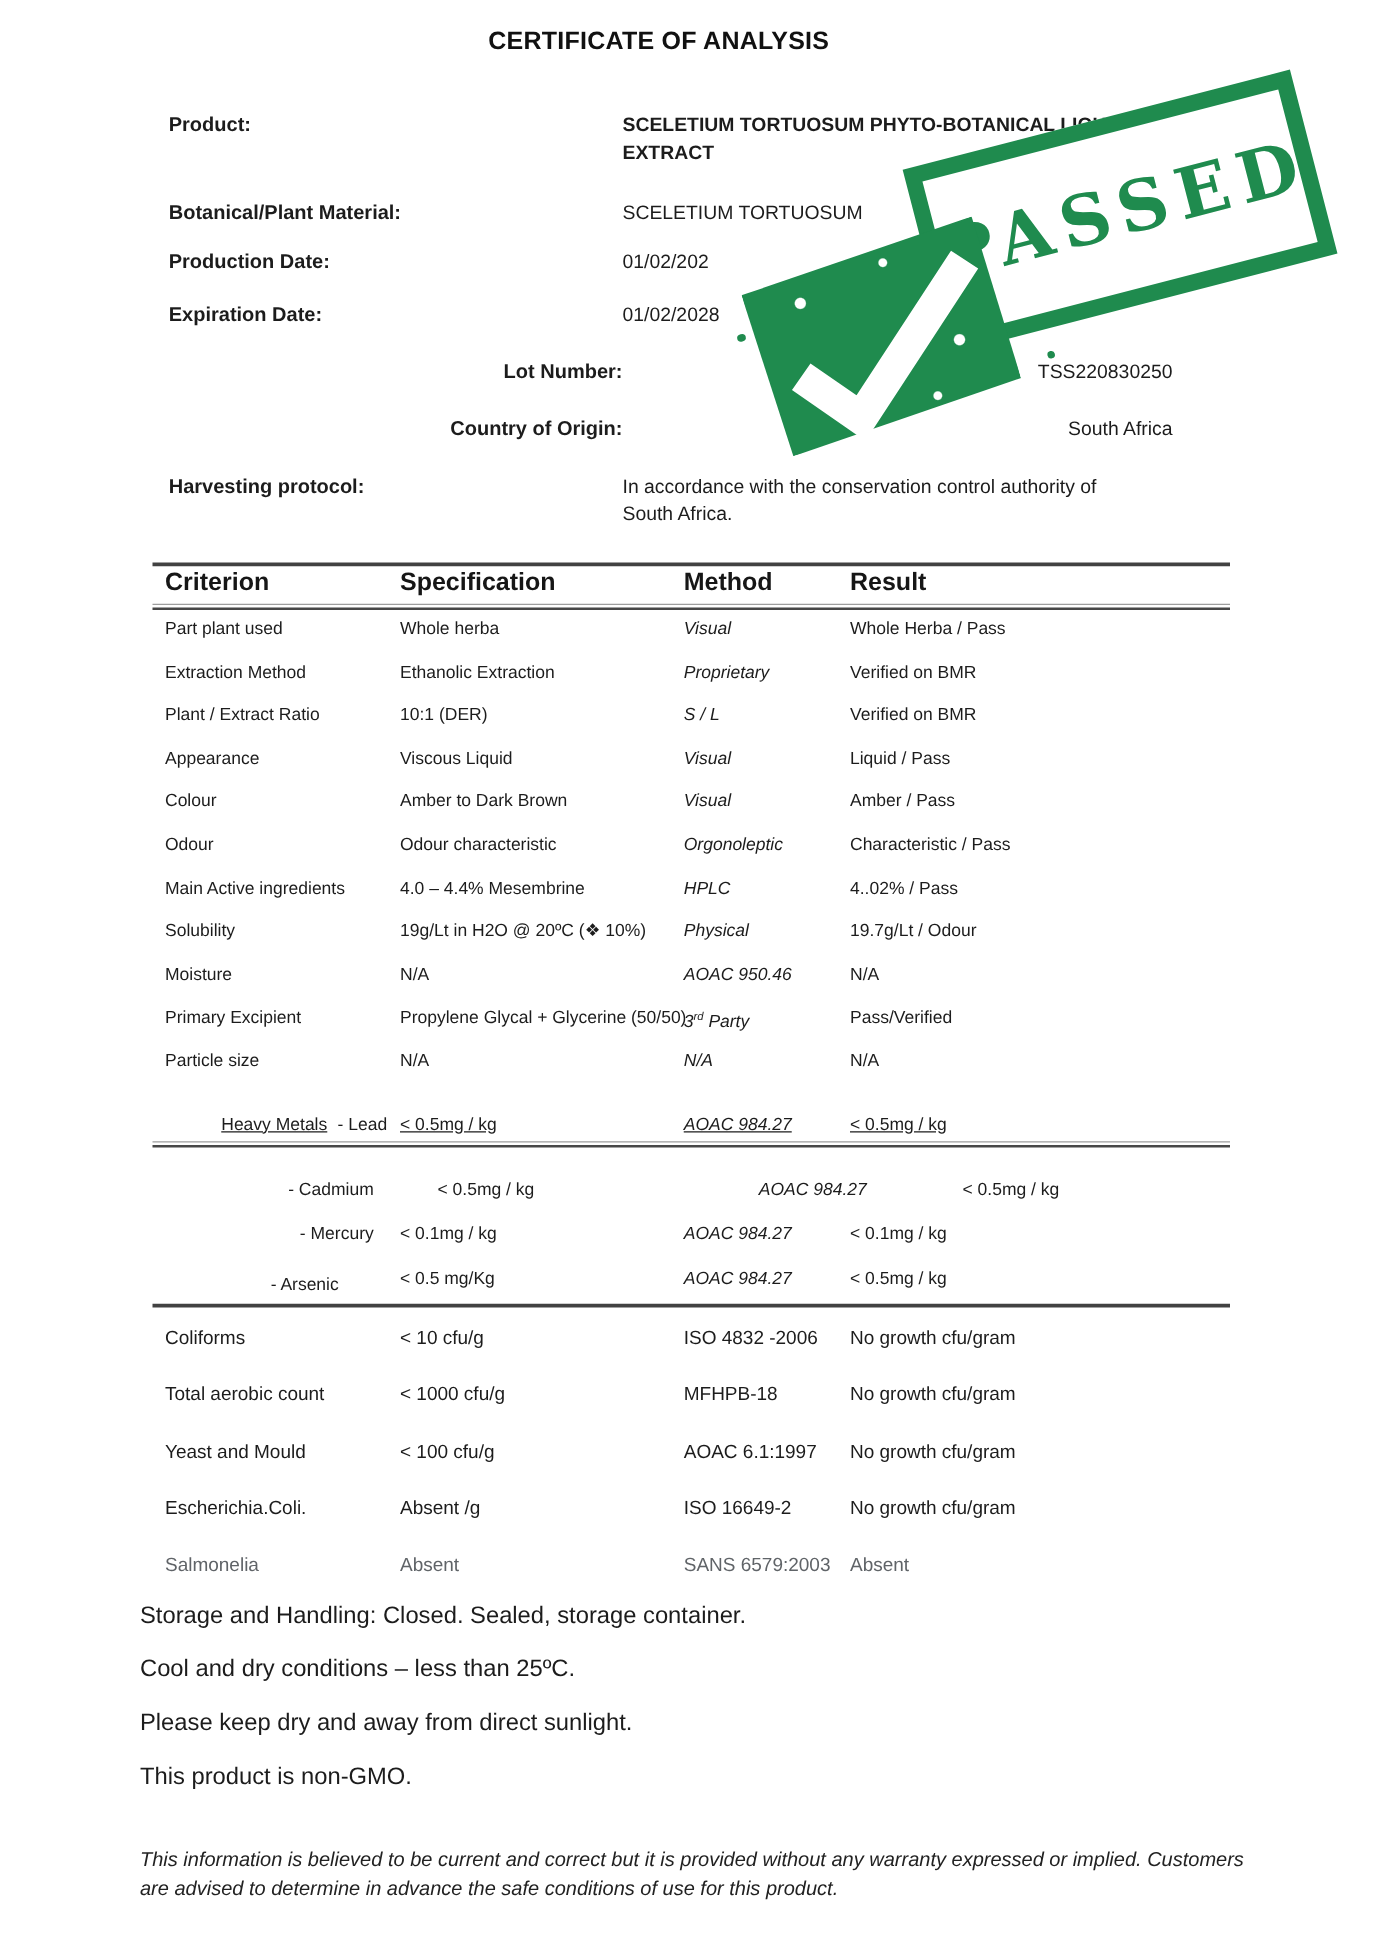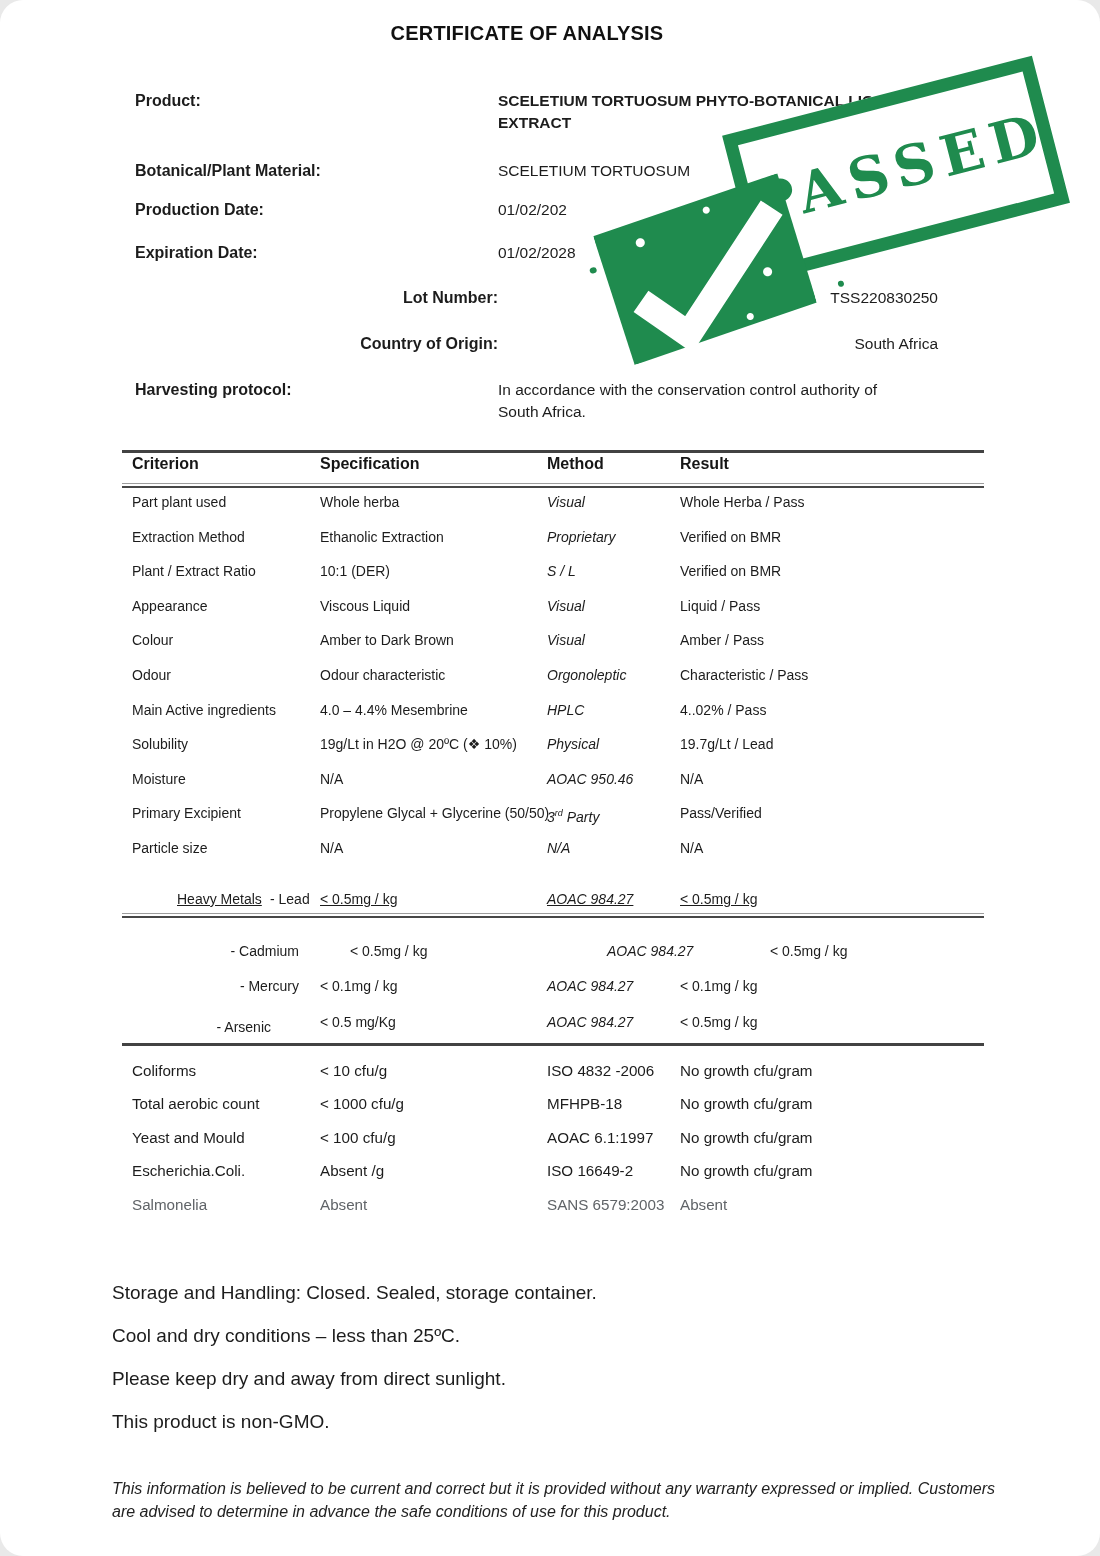--- a/index.html
+++ b/index.html
@@ -1,38 +1,38 @@
 <!DOCTYPE html>
 <html><head>
 <meta charset="utf-8">
 <style>
   html,body{margin:0;padding:0;background:#e9e9e9;}
   .page{position:relative;width:1100px;height:1556px;background:#ffffff;margin:0 auto;
-        font-family:"Liberation Sans","DejaVu Sans",sans-serif;color:#1c1c1c;overflow:hidden;border-radius:23px;}
+        font-family:"Liberation Sans","DejaVu Sans",sans-serif;color:#1c1c1c;overflow:hidden;}
 
   
   .title{position:absolute;top:22px;left:0;right:46px;text-align:center;
          font-size:20px;font-weight:bold;color:#111;letter-spacing:.2px;}
 
   
   .info{position:absolute;top:90px;left:135px;width:860px;}
   .info-row{display:flex;line-height:22px;}
   .info-label{width:363px;font-weight:bold;font-size:16px;flex:0 0 auto;}
   .info-value{width:440px;font-size:15.5px;}
   .info-value.b{font-weight:bold;}
   .info-value.narrow{width:400px;}
   .mb26{margin-bottom:26px;}.mb25{margin-bottom:17px;}.mb21{margin-bottom:21px;}
   .mb23{margin-bottom:23px;}.mb24{margin-bottom:24px;text-align:right;}
 
   
   .coa-table{position:absolute;top:450px;left:122px;width:862px;font-size:14px;}
   .rule{height:3px;background:#424242;}
   .rule-d{height:5px;border-top:1.5px solid #9d9d9d;border-bottom:2.5px solid #474747;box-sizing:border-box;}
   .thead{display:grid;grid-template-columns:193px 230px 133px 306px;height:28px;padding-top:2px;
-         font-weight:bold;font-size:16px;color:#161616;}
+         font-weight:bold;font-size:20px;color:#161616;}
   .trow{display:grid;grid-template-columns:193px 230px 133px 306px;height:34.6px;line-height:18px;
         align-items:start;}
   .c{overflow:visible;white-space:nowrap;}
   .c1{padding-left:10px;position:relative;}
   .c2{padding-left:5px;}
   .c3{padding-left:2px;}
   .c4{padding-left:2px;}
   .it{font-style:italic;}
   .tbody{padding-top:5px;}
   sup{font-size:9px;}
@@ -42,21 +42,21 @@
   .hm-g{margin-left:45px;}
   .hm-i{position:absolute;left:148px;top:0;}
   .r-cad{margin-top:24px;height:35px;gap:30px;}
   .r-mer{height:36px;}
   .r-ars{height:30px;}
   .r-cad .c1,.r-mer .c1{text-align:right;padding-right:16px;}
   .r-ars .c1{text-align:right;padding-right:44px;transform:translateY(5px);}
 
   
   .micro{font-size:15.2px;}
-  .r-mic{height:33.5px;margin-top:0;}
+  .r-mic{height:33.5px;margin-top:12px;}
   .r-mic.first{margin-top:16px;}
   .r-mic.last{height:22px;}
   .faded .c{color:#606468;}
 
   
   .footer{position:absolute;top:1282px;left:112px;width:900px;font-size:19px;line-height:21px;}
   .footer p{margin:0 0 22px 0;}
   .disclaimer{position:absolute;top:1477px;left:112px;width:900px;
               font-size:16px;font-style:italic;line-height:23px;color:#222;}
 
@@ -177,21 +177,21 @@
       <div class="trow">
         <div class="c c1">Main Active ingredients</div>
         <div class="c c2">4.0 – 4.4% Mesembrine</div>
         <div class="c c3 it">HPLC</div>
         <div class="c c4">4..02% / Pass</div>
       </div>
       <div class="trow">
         <div class="c c1">Solubility</div>
         <div class="c c2">19g/Lt in H2O @ 20ºC (❖ 10%)</div>
         <div class="c c3 it">Physical</div>
-        <div class="c c4">19.7g/Lt / Lead</div>
+        <div class="c c4">19.7g/Lt / Odour</div>
       </div>
       <div class="trow">
         <div class="c c1">Moisture</div>
         <div class="c c2">N/A</div>
         <div class="c c3 it">AOAC 950.46</div>
         <div class="c c4">N/A</div>
       </div>
       <div class="trow">
         <div class="c c1">Primary Excipient</div>
         <div class="c c2">Propylene Glycal + Glycerine (50/50)</div>

